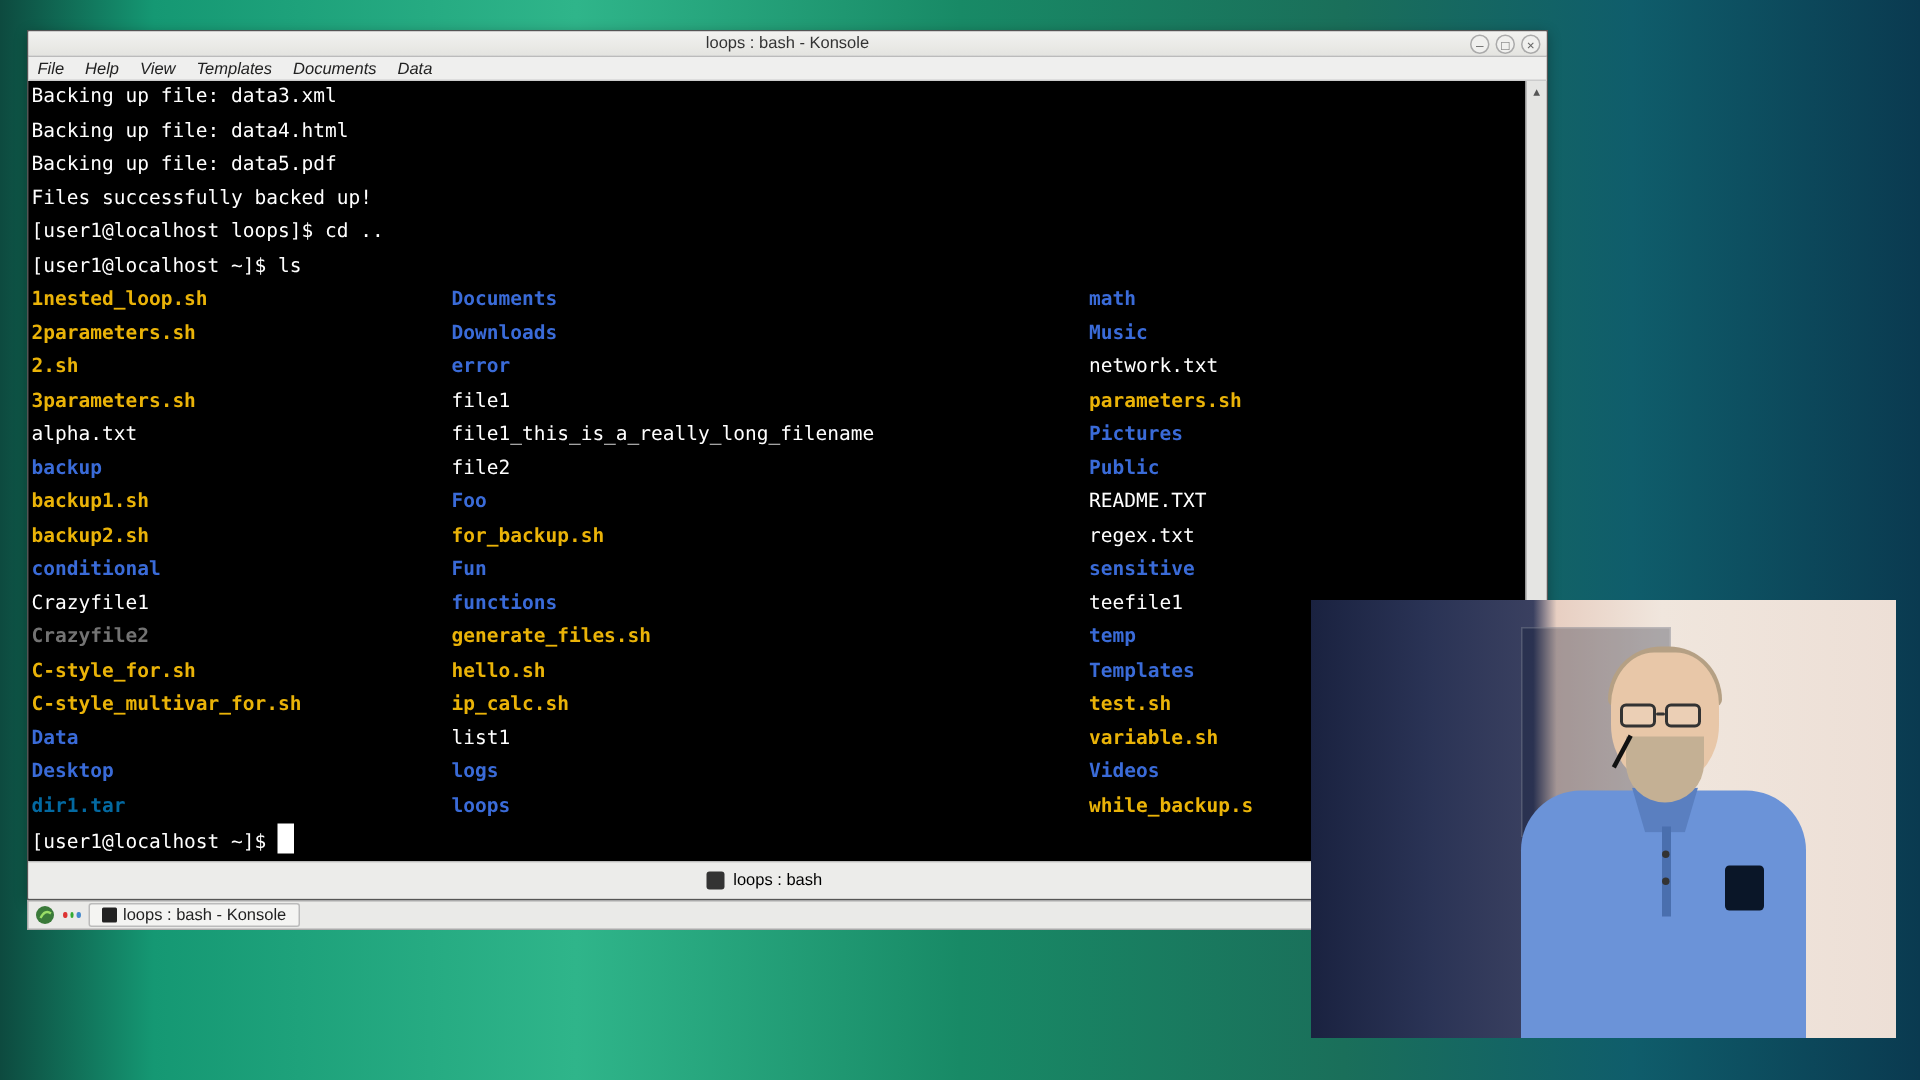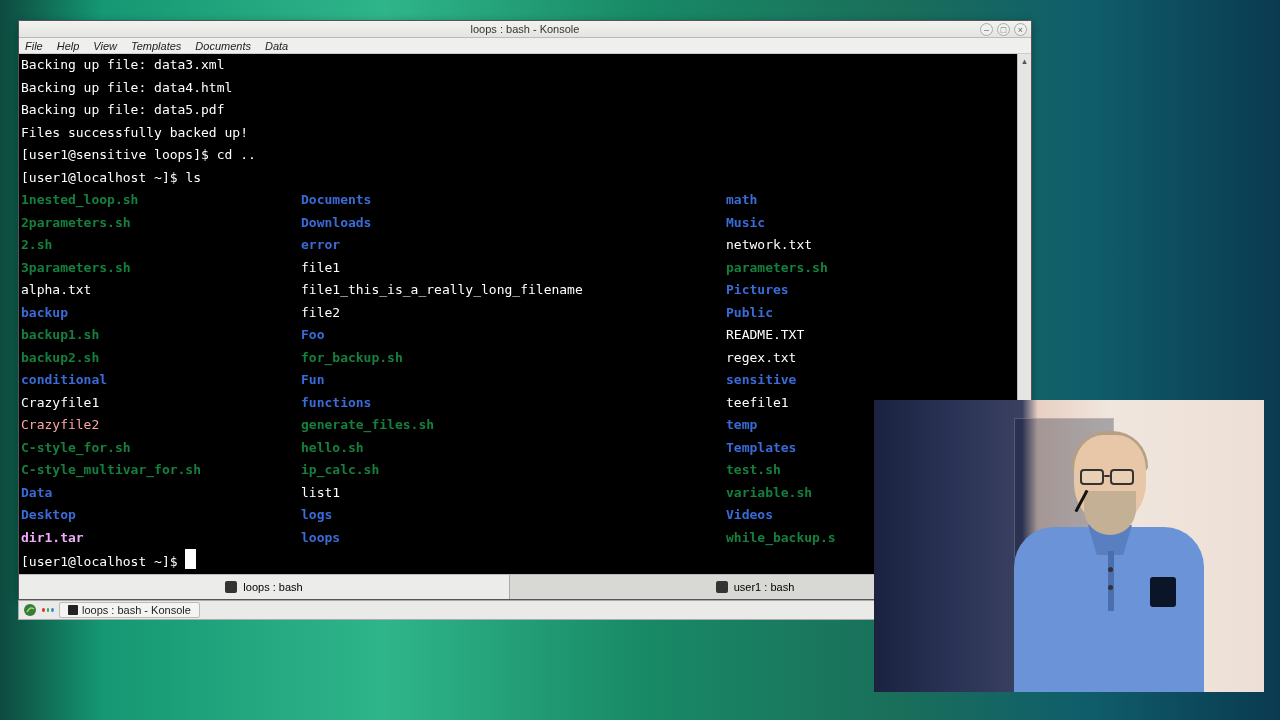--- a/index.html
+++ b/index.html
@@ -67,23 +67,23 @@
     background: #000;
     color: #fff;
     font-family: "DejaVu Sans Mono", "Liberation Mono", monospace;
     font-size: 13px;
     line-height: 22.5px;
     padding: 0 2px;
     white-space: pre;
     overflow: hidden;
   }
   .terminal .dir  { color: #3a6bd8; font-weight: bold; }
-  .terminal .exe  { color: #15803d; font-weight: bold; }
-  .terminal .ar   { color: #f0abfc; font-weight: bold; margin-top: 28px; }
-  .terminal .sym  { color: #fca5a5; font-weight: normal; }
+  .terminal .exe  { color: #eab308; font-weight: bold; }
+  .terminal .ar   { color: #0369a1; font-weight: bold; margin-top: 28px; }
+  .terminal .sym  { color: #737373; font-weight: bold; }
   .terminal .row  { display: flex; }
   .terminal .c1 { width: 280px; }
   .terminal .c2 { width: 425px; }
   .terminal .c3 { flex: 1; }
   .cursor {
     display: inline-block;
     width: 11px; height: 20px;
     background: #fff;
     vertical-align: text-bottom;
   }
@@ -233,40 +233,36 @@
     <span>Templates</span>
     <span>Documents</span>
     <span>Data</span>
   </div>
 
   <div class="term-wrap">
     <div class="terminal" id="terminal">Backing up file: data3.xml
 Backing up file: data4.html
 Backing up file: data5.pdf
 Files successfully backed up!
-<span>[user1@sensitive loops]$ </span>cd ..
+<span>[user1@localhost loops]$ </span>cd ..
 <span>[user1@localhost ~]$ </span>ls
 <div class="row"><span class="c1"><span class="exe">1nested_loop.sh</span></span><span class="c2"><span class="dir">Documents</span></span><span class="c3"><span class="dir">math</span></span></div><div class="row"><span class="c1"><span class="exe">2parameters.sh</span></span><span class="c2"><span class="dir">Downloads</span></span><span class="c3"><span class="dir">Music</span></span></div><div class="row"><span class="c1"><span class="exe">2.sh</span></span><span class="c2"><span class="dir">error</span></span><span class="c3"><span class="">network.txt</span></span></div><div class="row"><span class="c1"><span class="exe">3parameters.sh</span></span><span class="c2"><span class="">file1</span></span><span class="c3"><span class="exe">parameters.sh</span></span></div><div class="row"><span class="c1"><span class="">alpha.txt</span></span><span class="c2"><span class="">file1_this_is_a_really_long_filename</span></span><span class="c3"><span class="dir">Pictures</span></span></div><div class="row"><span class="c1"><span class="dir">backup</span></span><span class="c2"><span class="">file2</span></span><span class="c3"><span class="dir">Public</span></span></div><div class="row"><span class="c1"><span class="exe">backup1.sh</span></span><span class="c2"><span class="dir">Foo</span></span><span class="c3"><span class="">README.TXT</span></span></div><div class="row"><span class="c1"><span class="exe">backup2.sh</span></span><span class="c2"><span class="exe">for_backup.sh</span></span><span class="c3"><span class="">regex.txt</span></span></div><div class="row"><span class="c1"><span class="dir">conditional</span></span><span class="c2"><span class="dir">Fun</span></span><span class="c3"><span class="dir">sensitive</span></span></div><div class="row"><span class="c1"><span class="">Crazyfile1</span></span><span class="c2"><span class="dir">functions</span></span><span class="c3"><span class="">teefile1</span></span></div><div class="row"><span class="c1"><span class="sym">Crazyfile2</span></span><span class="c2"><span class="exe">generate_files.sh</span></span><span class="c3"><span class="dir">temp</span></span></div><div class="row"><span class="c1"><span class="exe">C-style_for.sh</span></span><span class="c2"><span class="exe">hello.sh</span></span><span class="c3"><span class="dir">Templates</span></span></div><div class="row"><span class="c1"><span class="exe">C-style_multivar_for.sh</span></span><span class="c2"><span class="exe">ip_calc.sh</span></span><span class="c3"><span class="exe">test.sh</span></span></div><div class="row"><span class="c1"><span class="dir">Data</span></span><span class="c2"><span class="">list1</span></span><span class="c3"><span class="exe">variable.sh</span></span></div><div class="row"><span class="c1"><span class="dir">Desktop</span></span><span class="c2"><span class="dir">logs</span></span><span class="c3"><span class="dir">Videos</span></span></div><div class="row"><span class="c1"><span class="ar">dir1.tar</span></span><span class="c2"><span class="dir">loops</span></span><span class="c3"><span class="exe">while_backup.s</span></span></div><span>[user1@localhost ~]$ </span><span class="cursor"></span></div>
     <div class="scrollbar">
       <div class="btn">▴</div>
       <div class="track">
         <div class="thumb"></div>
       </div>
       <div class="btn">▾</div>
     </div>
   </div>
 
   <div class="tabbar">
     <div class="tab active">
       <span class="ticon"></span>
       <span>loops : bash</span>
-    </div>
-    <div class="tab">
-      <span class="ticon"></span>
-      <span>user1 : bash</span>
     </div>
     <div class="tab"></div>
   </div>
 </div>
 
 <div class="taskbar">
   <span class="ticon">
     <svg viewBox="0 0 14 14" width="14" height="14">
         <circle cx="7" cy="7" r="6" fill="#3a7a3a"></circle>
         <path d="M4 9 Q7 3 11 6" stroke="#9d6" stroke-width="1.5" fill="none"></path>

